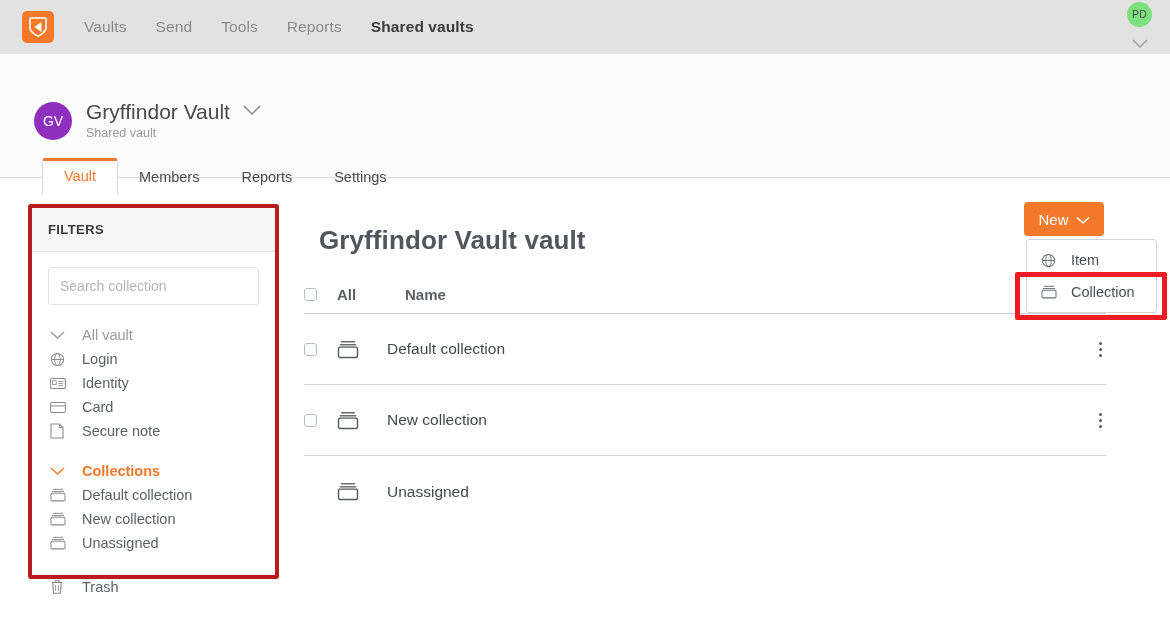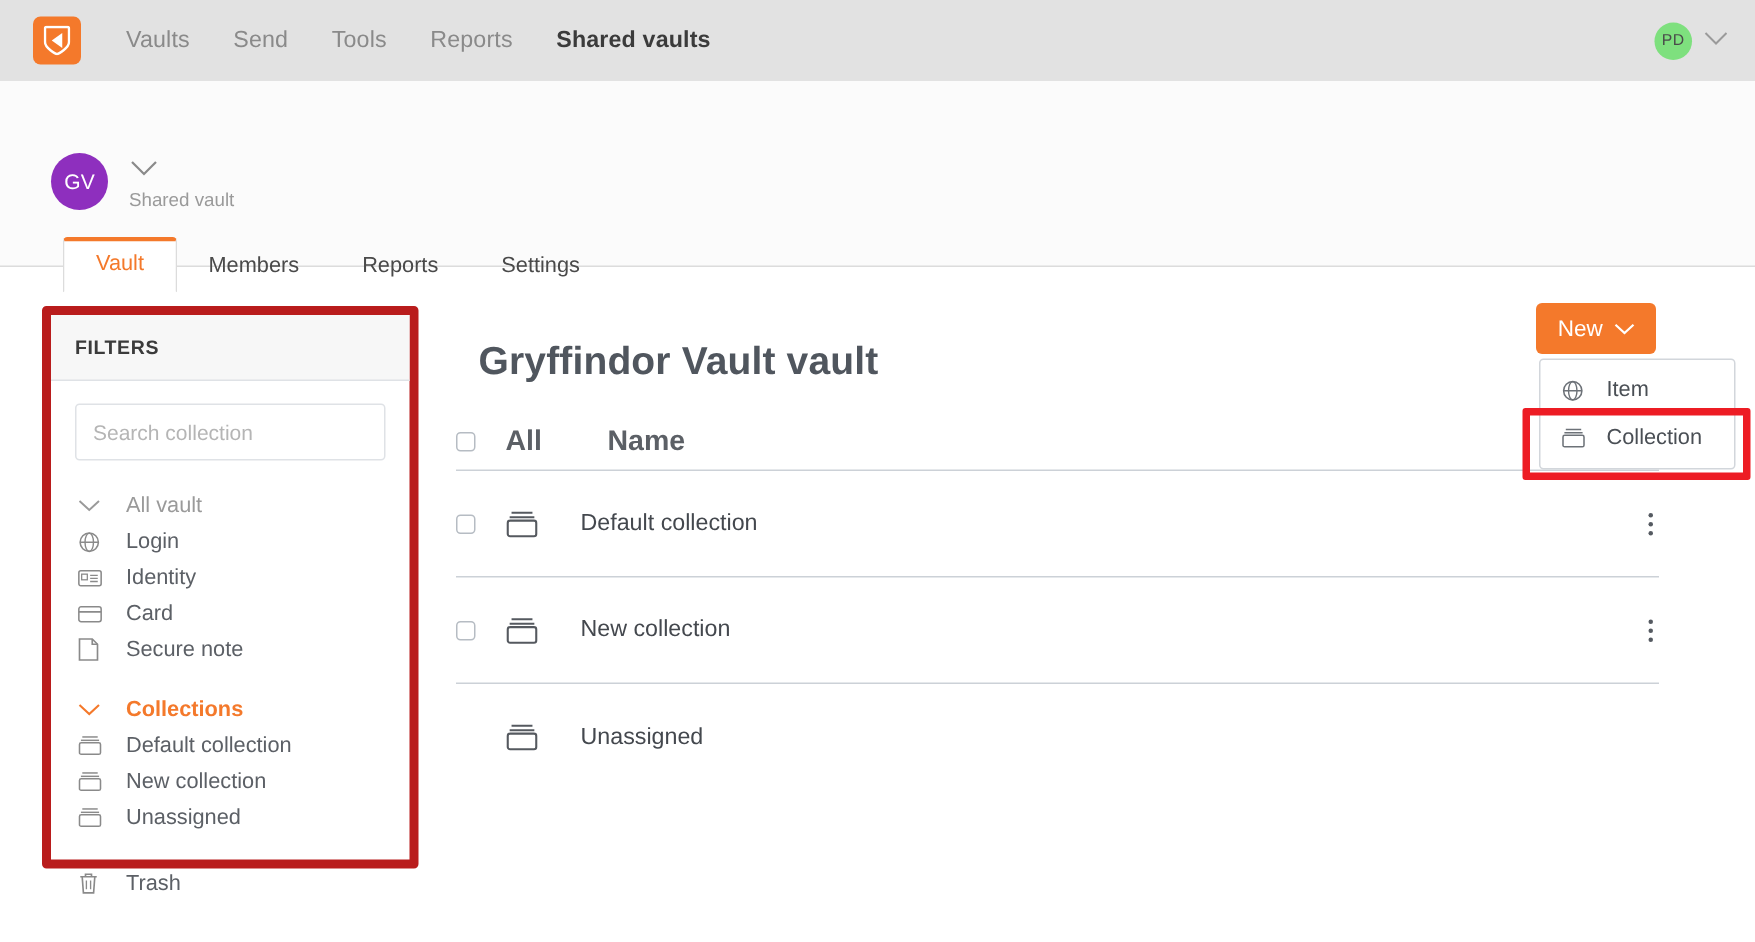--- a/index.html
+++ b/index.html
@@ -43,20 +43,21 @@
     letter-spacing: .1px;
     cursor: pointer;
     white-space: nowrap;
   }
   .topnav-item.active { color: #3b3b3b; font-weight: bold; }
   .topbar-right {
     margin-left: auto;
     display: flex;
     align-items: center;
     gap: 8px;
+    flex-direction: column;
   }
   .avatar-sm {
     width: 25px; height: 25px;
     border-radius: 50%;
     background: #7ee07e;
     color: #4a4a4a;
     font-size: 10.5px;
     display: flex; align-items: center; justify-content: center;
     letter-spacing: .3px;
   }
@@ -126,21 +127,21 @@
   
   .content {
     display: flex;
     padding: 26px 0 0 28px;
     background: #ffffff;
   }
 
   
   .sidebar {
     width: 251px;
-    border: 6px solid #b91c1c;
+    border: 4px solid #b91c1c;
     border-radius: 3px;
     background: #ffffff;
     height: 375px;
     flex: 0 0 auto;
   }
   .filters-head {
     background: #f7f7f7;
     border-bottom: 1px solid #dfe2e6;
     font-size: 13px;
     font-weight: bold;
@@ -199,21 +200,21 @@
     margin: 15px;
     padding-top: 6px;
     letter-spacing: .1px;
   }
   .table { margin-top: 30px; width: 802px; }
   .thead {
     display: flex;
     align-items: center;
     height: 28px;
     border-bottom: 1px solid #ccd1d7;
-    font-size: 19px;
+    font-size: 15px;
     color: #5c6066;
     font-weight: bold;
     padding-bottom: 10px;
   }
   .cb {
     width: 13px; height: 13px;
     border: 1px solid #b6bcc3;
     border-radius: 3px;
     background: #fff;
     flex: 0 0 auto;
@@ -338,20 +339,21 @@
           <path d="M1 1 L8 8 L15 1" fill="none" stroke="#9a9a9a" stroke-width="1.3"></path>
         </svg>
     </span>
   </div>
 </div>
 
 <div class="vault-header">
   <div class="avatar-lg">GV</div>
   <div class="vault-title-block">
     <div class="vault-title-row">
+      <span class="vault-title">Gryffindor Vault</span>
       <span>
         <svg width="20" height="12" viewBox="0 0 20 12">
             <path d="M2 2 L10 10 L18 2" fill="none" stroke="#8a8a8a" stroke-width="1.5"></path>
           </svg>
       </span>
     </div>
     <div class="vault-sub">Shared vault</div>
   </div>
 </div>
 

